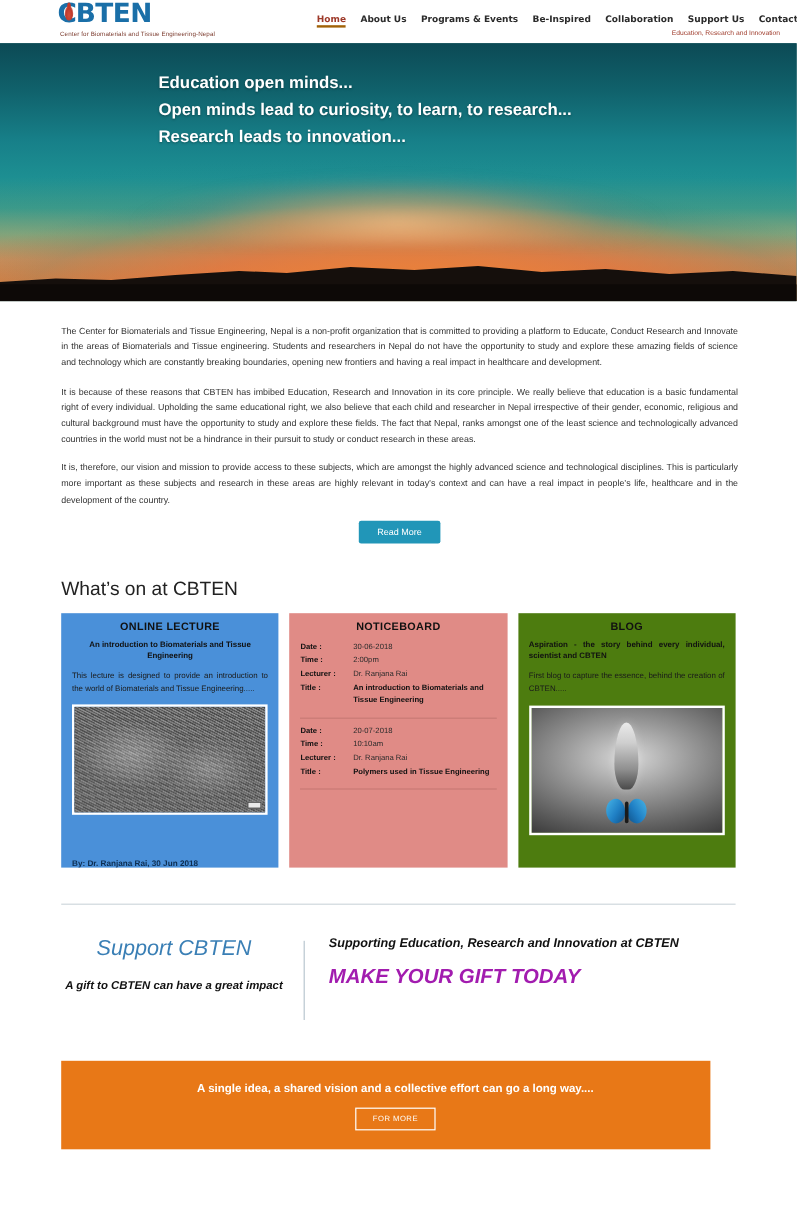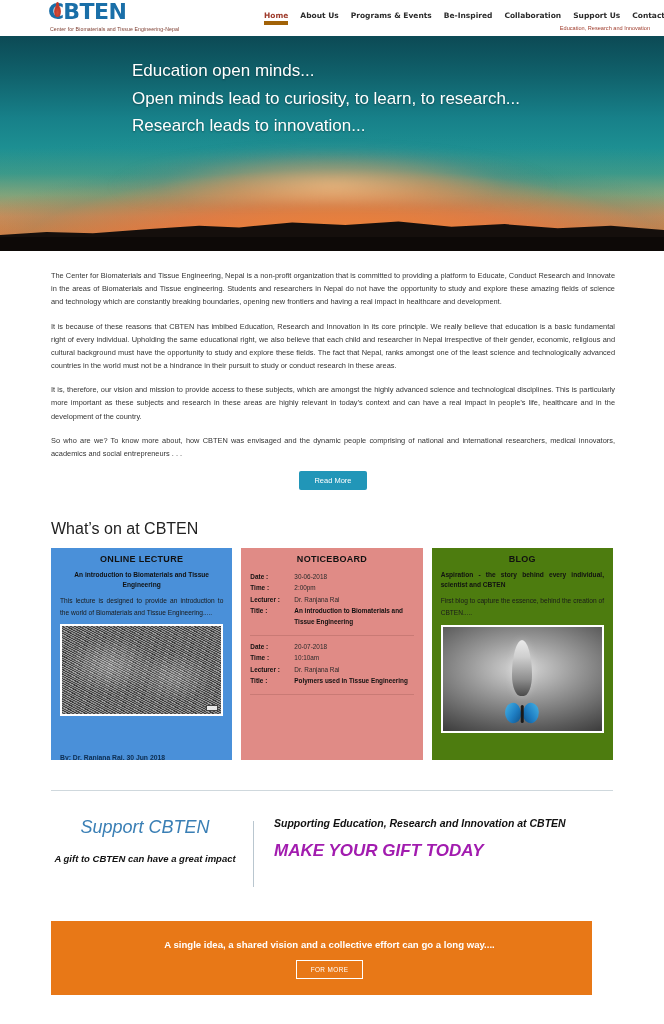--- a/index.html
+++ b/index.html
@@ -86,21 +86,21 @@
   .nav a {
     font-size: 7.5px;
     font-weight: 700;
     color: #2b2b2b;
     text-decoration: none;
     white-space: nowrap;
     font-family: "DejaVu Sans", sans-serif;
   }
   .nav a.active {
     color: #9e3a2a;
-    border-bottom: 4px solid #a16207;
+    border-bottom: 2px solid #a16207;
     padding-bottom: 1px;
   }
   .nav-tagline {
     position: absolute;
     right: 14px;
     top: 25px;
     font-size: 5.6px;
     color: #9e3a2a;
     white-space: nowrap;
   }
@@ -141,22 +141,22 @@
     position: absolute;
     left: 0; right: 0; bottom: 0;
     height: 14px;
     background: #0d0907;
   }
   .hero-text-top {
     position: absolute;
     left: 132px;
     top: 21px;
     color: #ffffff;
-    font-size: 17px;
-    font-weight: 400;
+    font-size: 14px;
+    font-weight: 700;
     line-height: 1.62;
     text-shadow: 0 1px 2px rgba(0,0,0,0.35);
     font-family: "Liberation Sans", sans-serif;
   }
   .hero-text-mid {
     position: absolute;
     left: 203px;
     top: 124px;
     width: 340px;
     color: #ffffff;
@@ -481,21 +481,20 @@
   <div class="hero-ground"></div>
   <div class="hero-text-top" style="white-space: pre-line;">Education open minds...
 Open minds lead to curiosity, to learn, to research...
 Research leads to innovation...</div>
 </div>
 
 <div class="intro">
   <p>The Center for Biomaterials and Tissue Engineering, Nepal is a non-profit organization that is committed to providing a platform to Educate, Conduct Research and Innovate in the areas of Biomaterials and Tissue engineering. Students and researchers in Nepal do not have the opportunity to study and explore these amazing fields of science and technology which are constantly breaking boundaries, opening new frontiers and having a real impact in healthcare and development.</p>
   <p>It is because of these reasons that CBTEN has imbibed Education, Research and Innovation in its core principle. We really believe that education is a basic fundamental right of every individual. Upholding the same educational right, we also believe that each child and researcher in Nepal irrespective of their gender, economic, religious and cultural background must have the opportunity to study and explore these fields. The fact that Nepal, ranks amongst one of the least science and technologically advanced countries in the world must not be a hindrance in their pursuit to study or conduct research in these areas.</p>
   <p>It is, therefore, our vision and mission to provide access to these subjects, which are amongst the highly advanced science and technological disciplines. This is particularly more important as these subjects and research in these areas are highly relevant in today’s context and can have a real impact in people’s life, healthcare and in the development of the country.</p>
-  <p>So who are we? To know more about, how CBTEN was envisaged and the dynamic people comprising of national and international researchers, medical innovators, academics and social entrepreneurs . . .</p>
   <div class="readmore-wrap">
     <button class="btn-readmore">Read More</button>
   </div>
 </div>
 
 <div class="section-title">What’s on at CBTEN</div>
 
 <div class="cards">
 
   <div class="card card-lecture">

